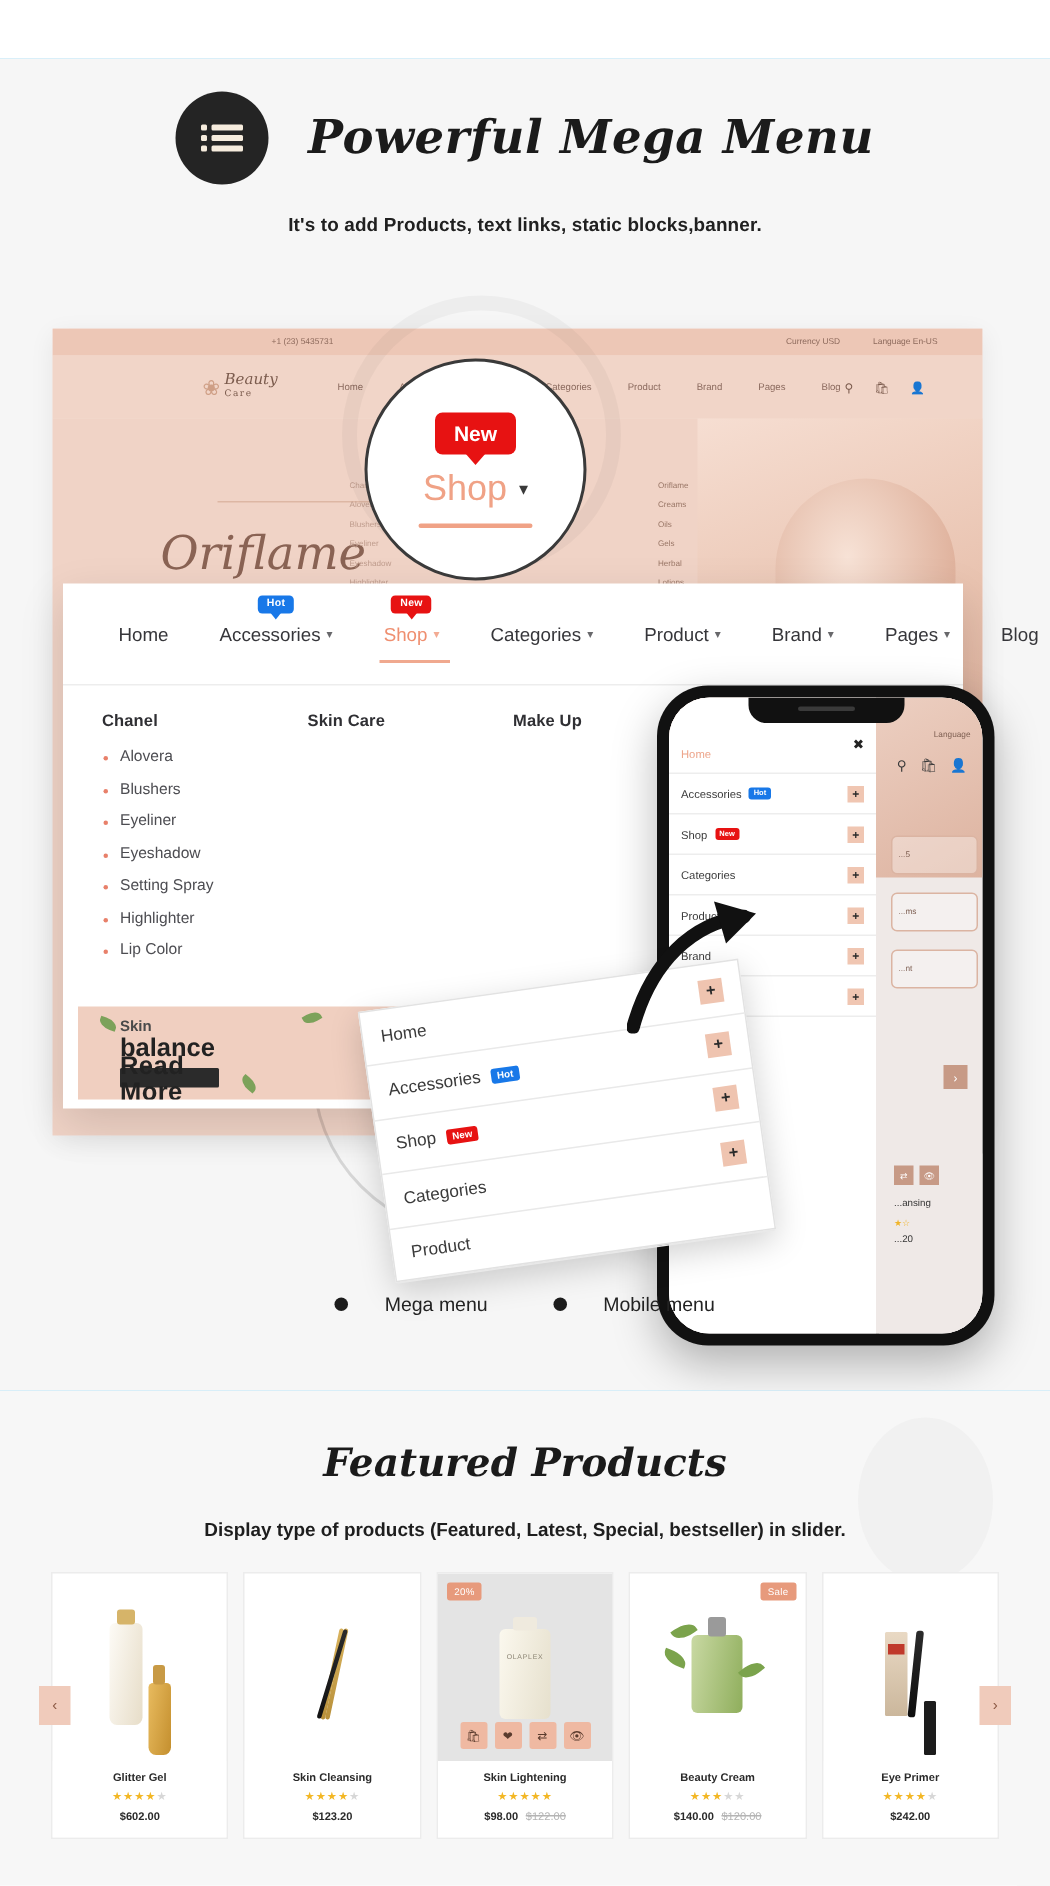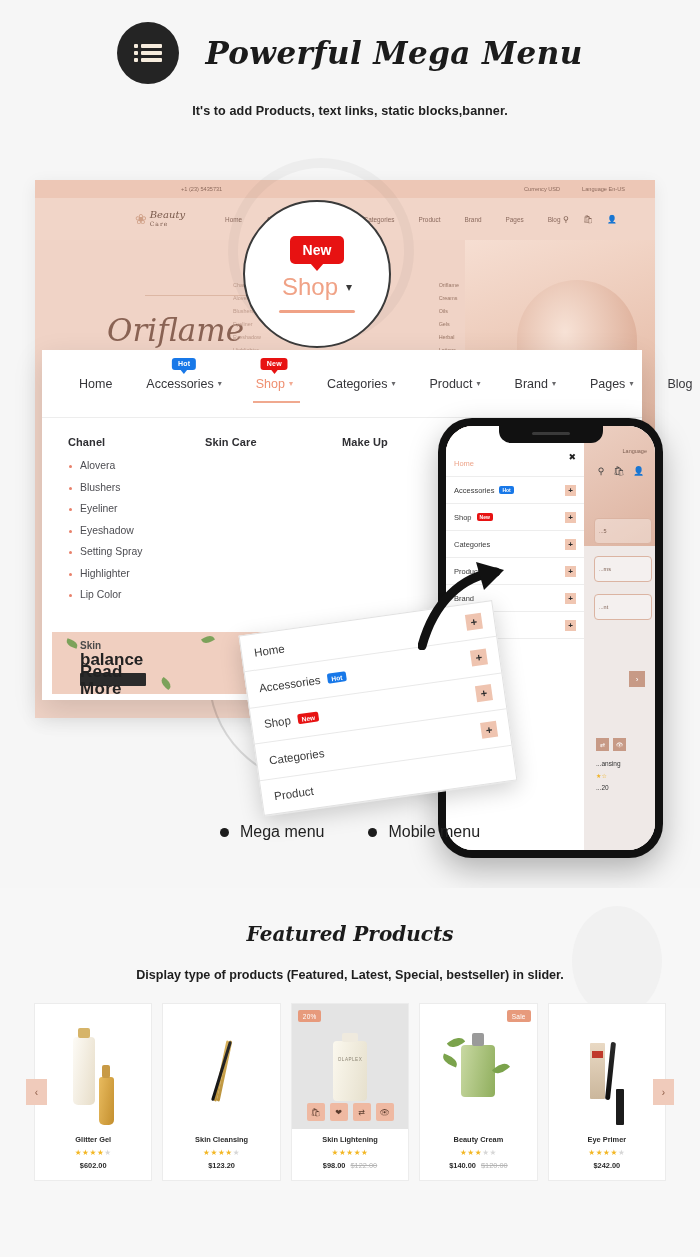--- a/index.html
+++ b/index.html
@@ -3,21 +3,21 @@
 <meta charset="utf-8">
 <title>Powerful Mega Menu</title>
 <style>
   * { box-sizing: border-box; margin: 0; padding: 0; }
   html, body {
     width: 700px; height: 1257px;
     background: #ffffff;
     font-family: "Liberation Sans", sans-serif;
     overflow: hidden;
   }
-  .page { position: relative; width: 700px; height: 1017px; background: #7dd3fc; }
+  .page { position: relative; width: 700px; height: 1017px; background: #7dd3fc; margin-top: 39px; }
 
   
   .sec-mega {
     position: relative;
     width: 700px; height: 888px;
     background: #f6f6f6;
     overflow: hidden;
   }
 
   .hdr-row {
@@ -326,36 +326,36 @@
   .ph-prod .acts div{ width:13px;height:13px;background:#c79a86;color:#fff;font-size:6px;display:flex;align-items:center;justify-content:center;}
   .ph-prod .nm{ position:absolute; left:10px; top:30px; font-size:6.5px; color:#333;}
   .ph-prod .st{ position:absolute; left:10px; top:42px; font-size:6px; color:#f0b429;}
   .ph-prod .pr{ position:absolute; left:10px; top:54px; font-size:6.5px; color:#333;}
 
   
   .legend{
     position:absolute; left: 0; right:0; top: 823px;
     display:flex; justify-content:center; gap: 44px; z-index: 10;
   }
-  .legend-item{ display:flex; align-items:center; gap:11px; font-size:16px; color:#222; }
+  .legend-item{ display:flex; align-items:center; gap:24px; font-size:13px; color:#222; }
   .dot{ width:9px;height:9px;border-radius:50%;background:#1c1c1c;}
 
   
   .sec-feat{
     position:relative; width:700px; height: 369px; background:#f7f7f7;
     padding-top: 34px; overflow:hidden;
   }
   .feat-ghost{
     position:absolute; right: 38px; top: 18px; width: 90px; height: 110px;
     border-radius:50%; background:#f1f1f1;
   }
   .feat-title{
     text-align:center;
     font-family:"DejaVu Serif", serif; font-style: italic; font-weight:700;
-    font-size: 20px; color:#1b1b1b;
+    font-size: 26px; color:#1b1b1b;
   }
   .feat-sub{
     text-align:center; margin-top: 22px;
     font-size: 12.6px; color:#1e1e1e; font-weight:600;
   }
   .slider{
     position:relative; margin-top: 21px; padding: 0 34px;
     display:flex; gap: 10px; align-items: stretch;
   }
   .card{

